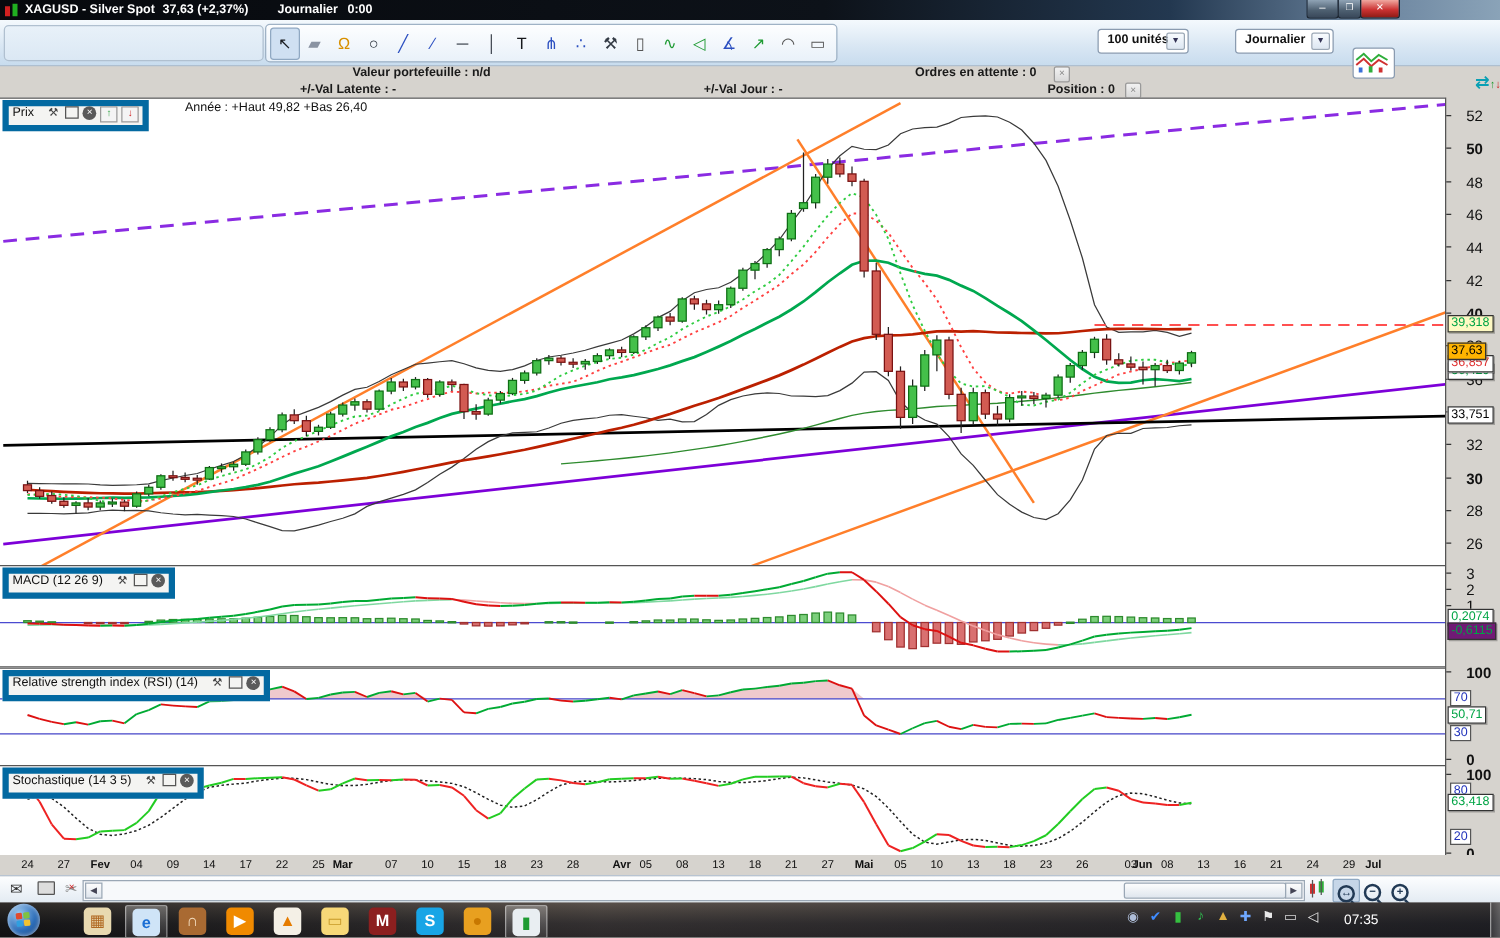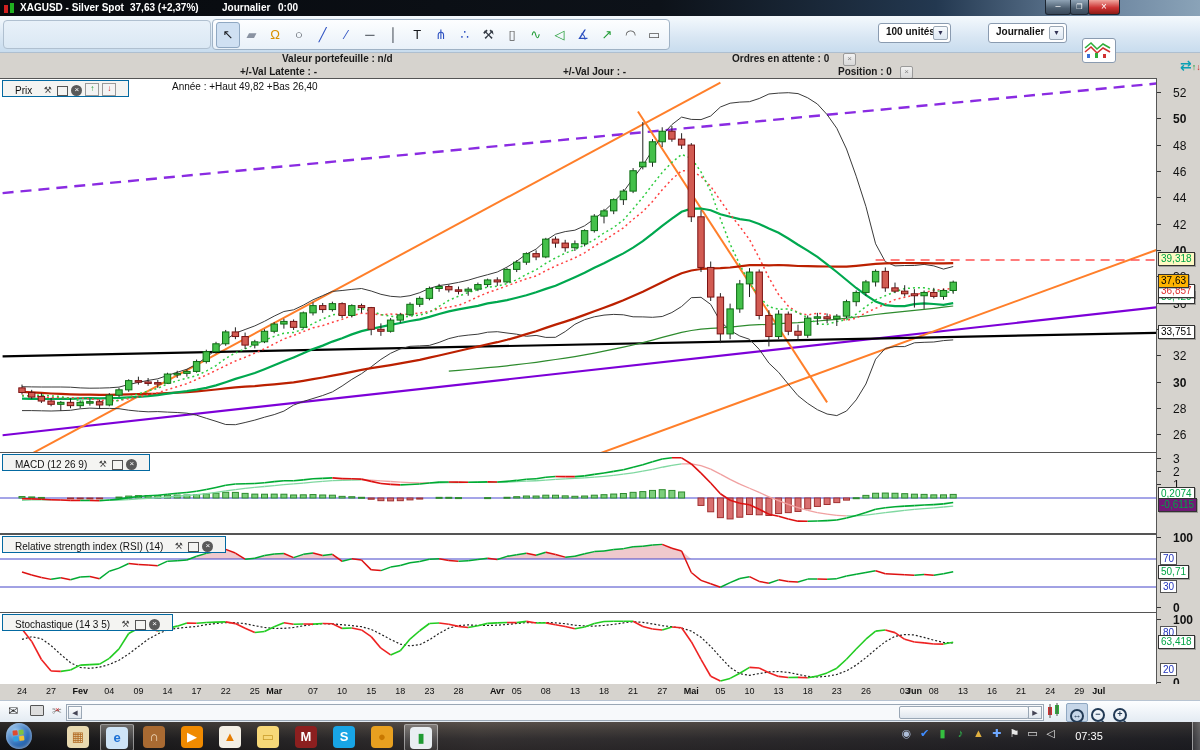--- a/index.html
+++ b/index.html
@@ -35,27 +35,27 @@
     border:1px solid #8a9bb0;border-radius:3px;}
   
   .inflabel{position:absolute;font-size:10px;font-weight:bold;color:#1a1a1a;white-space:nowrap;}
   .clearbox{position:absolute;width:11px;height:11px;border:1px solid #9a9a9a;background:linear-gradient(#f2f2f2,#d8d8d8);
     font-size:8px;line-height:10px;text-align:center;color:#888;border-radius:2px;}
   #syncico{position:absolute;left:1180px;top:57px;font-size:14px;font-weight:bold;color:#0aa0b4;}
   #syncico i{font-style:normal;font-size:9px;}
   
   .pane{position:absolute;left:0;width:1156px;background:#fff;border-top:1px solid #555;border-bottom:1px solid #555;}
   .pane svg{position:absolute;left:0;top:0;}
-  .phead{position:absolute;height:15px;background:#f4f4f2;border:1px solid #0369a1;display:flex;align-items:flex-end;
-    font-size:10px;color:#111;padding:0 12px;z-index:6;}
+  .phead{position:absolute;height:15px;background:#f4f4f2;border:5px solid #0369a1;display:flex;align-items:flex-start;
+    font-size:10px;color:#111;padding:0 3px;z-index:6;}
   .phead .ptitle{margin-right:6px;white-space:nowrap;}
   .phico{width:13px;height:11px;margin-left:3px;font-size:9px;line-height:11px;text-align:center;color:#444;cursor:pointer;}
   .roundx{background:#5a5a5a;color:#fff;border-radius:50%;width:11px;height:11px;line-height:10px;font-size:8px;}
   .arrbtn{border:1px solid #9a9a9a;background:#f4f4f4;width:12px;height:11px;line-height:10px;font-size:8px;}
-  #pricestats{position:absolute;left:148px;top:81px;font-size:10px;color:#111;z-index:6;white-space:nowrap;margin-left:24px;}
+  #pricestats{position:absolute;left:148px;top:81px;font-size:10px;color:#111;z-index:6;white-space:nowrap;}
   #copyright{position:absolute;left:1px;top:437px;width:1154px;height:14px;background:#fff;border-top:1px solid #000;
     font-size:10px;color:#222;z-index:5;line-height:14px;}
   #copyright .it{font-style:italic;}
   
   #gutter{position:absolute;left:1156px;top:78px;width:44px;height:606px;background:#d6d3ce;border-left:1px solid #555;}
   .gtick{position:absolute;left:16px;font-size:12px;color:#111;transform:translateY(-6px);white-space:nowrap;}
   .gtick.b{font-weight:bold;}
   .gdash{position:absolute;left:0;width:4px;height:1px;background:#333;}
   .vbox{position:absolute;left:1px;font-size:10px;line-height:12px;height:12px;padding:0 2px;border:1px solid #333;
     transform:translateY(-7px);white-space:nowrap;box-shadow:1px 1px 0 rgba(0,0,0,.25);z-index:4;}

